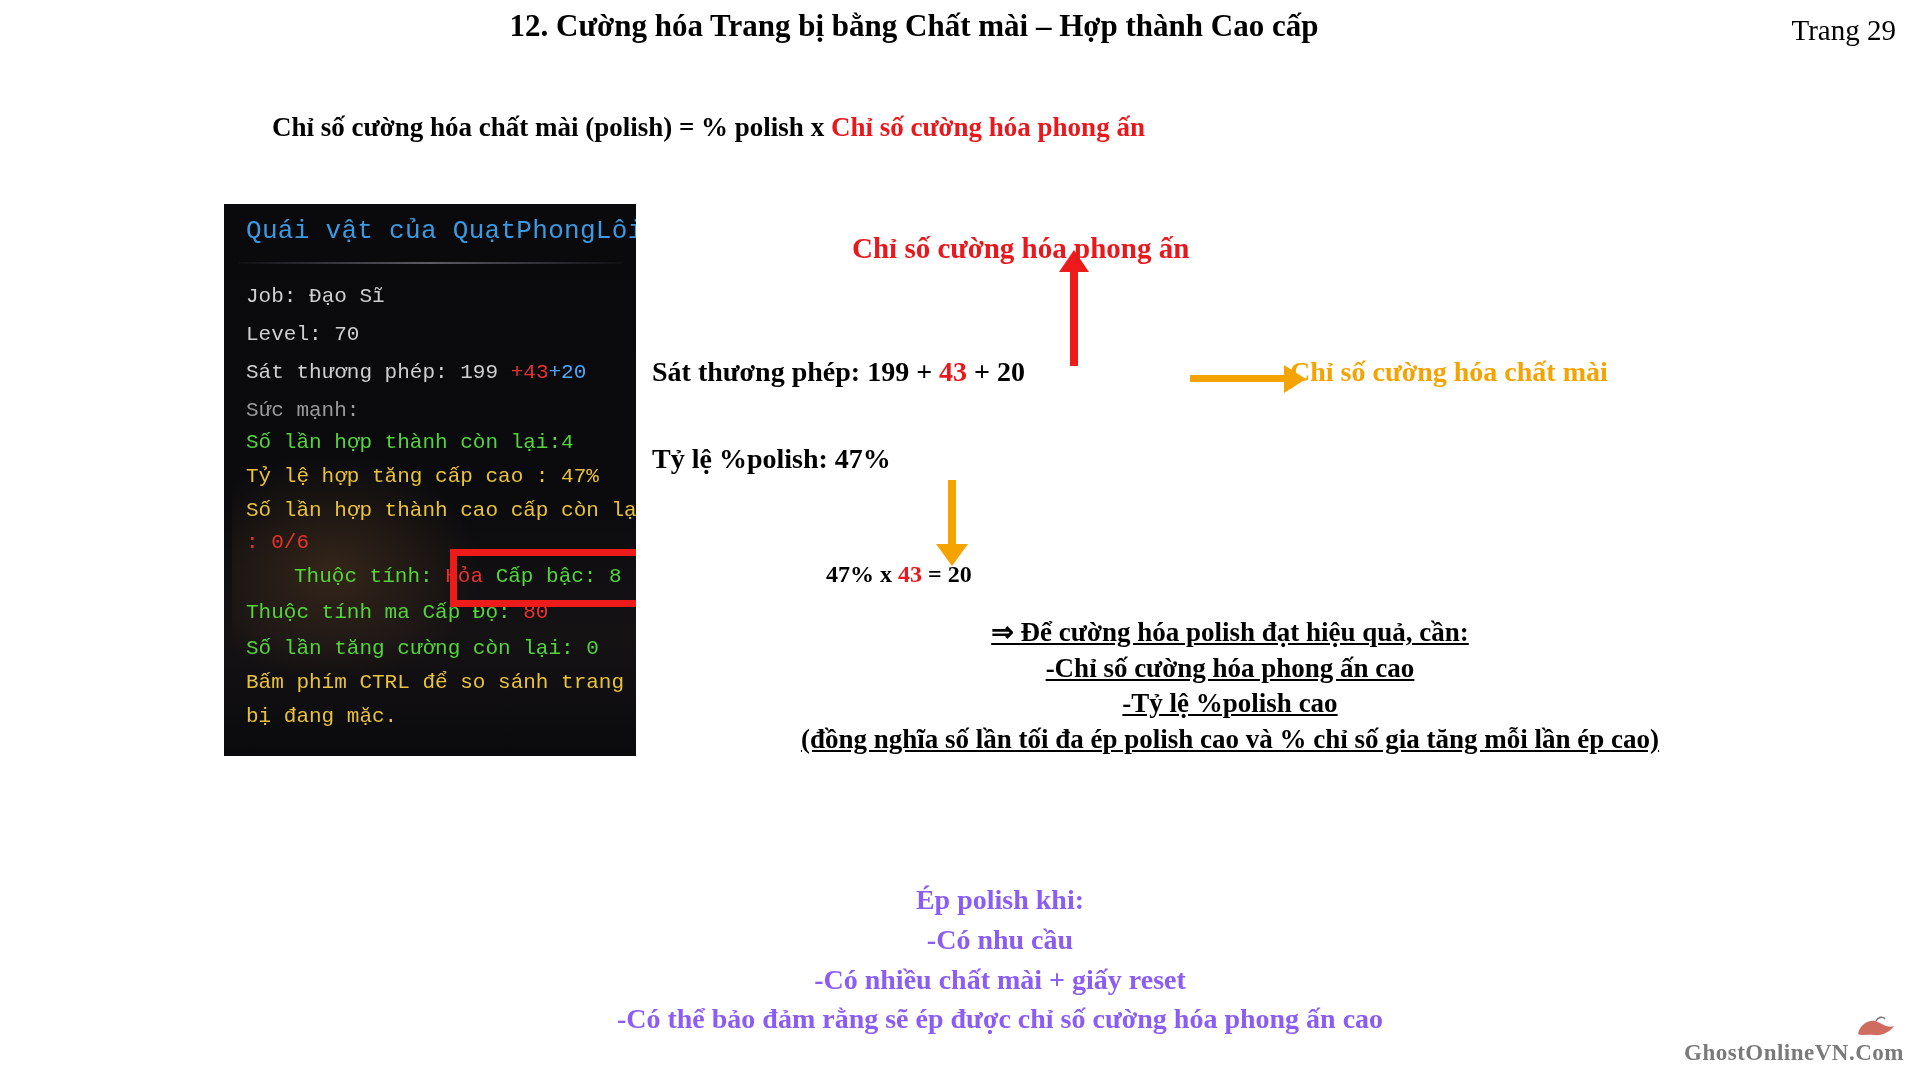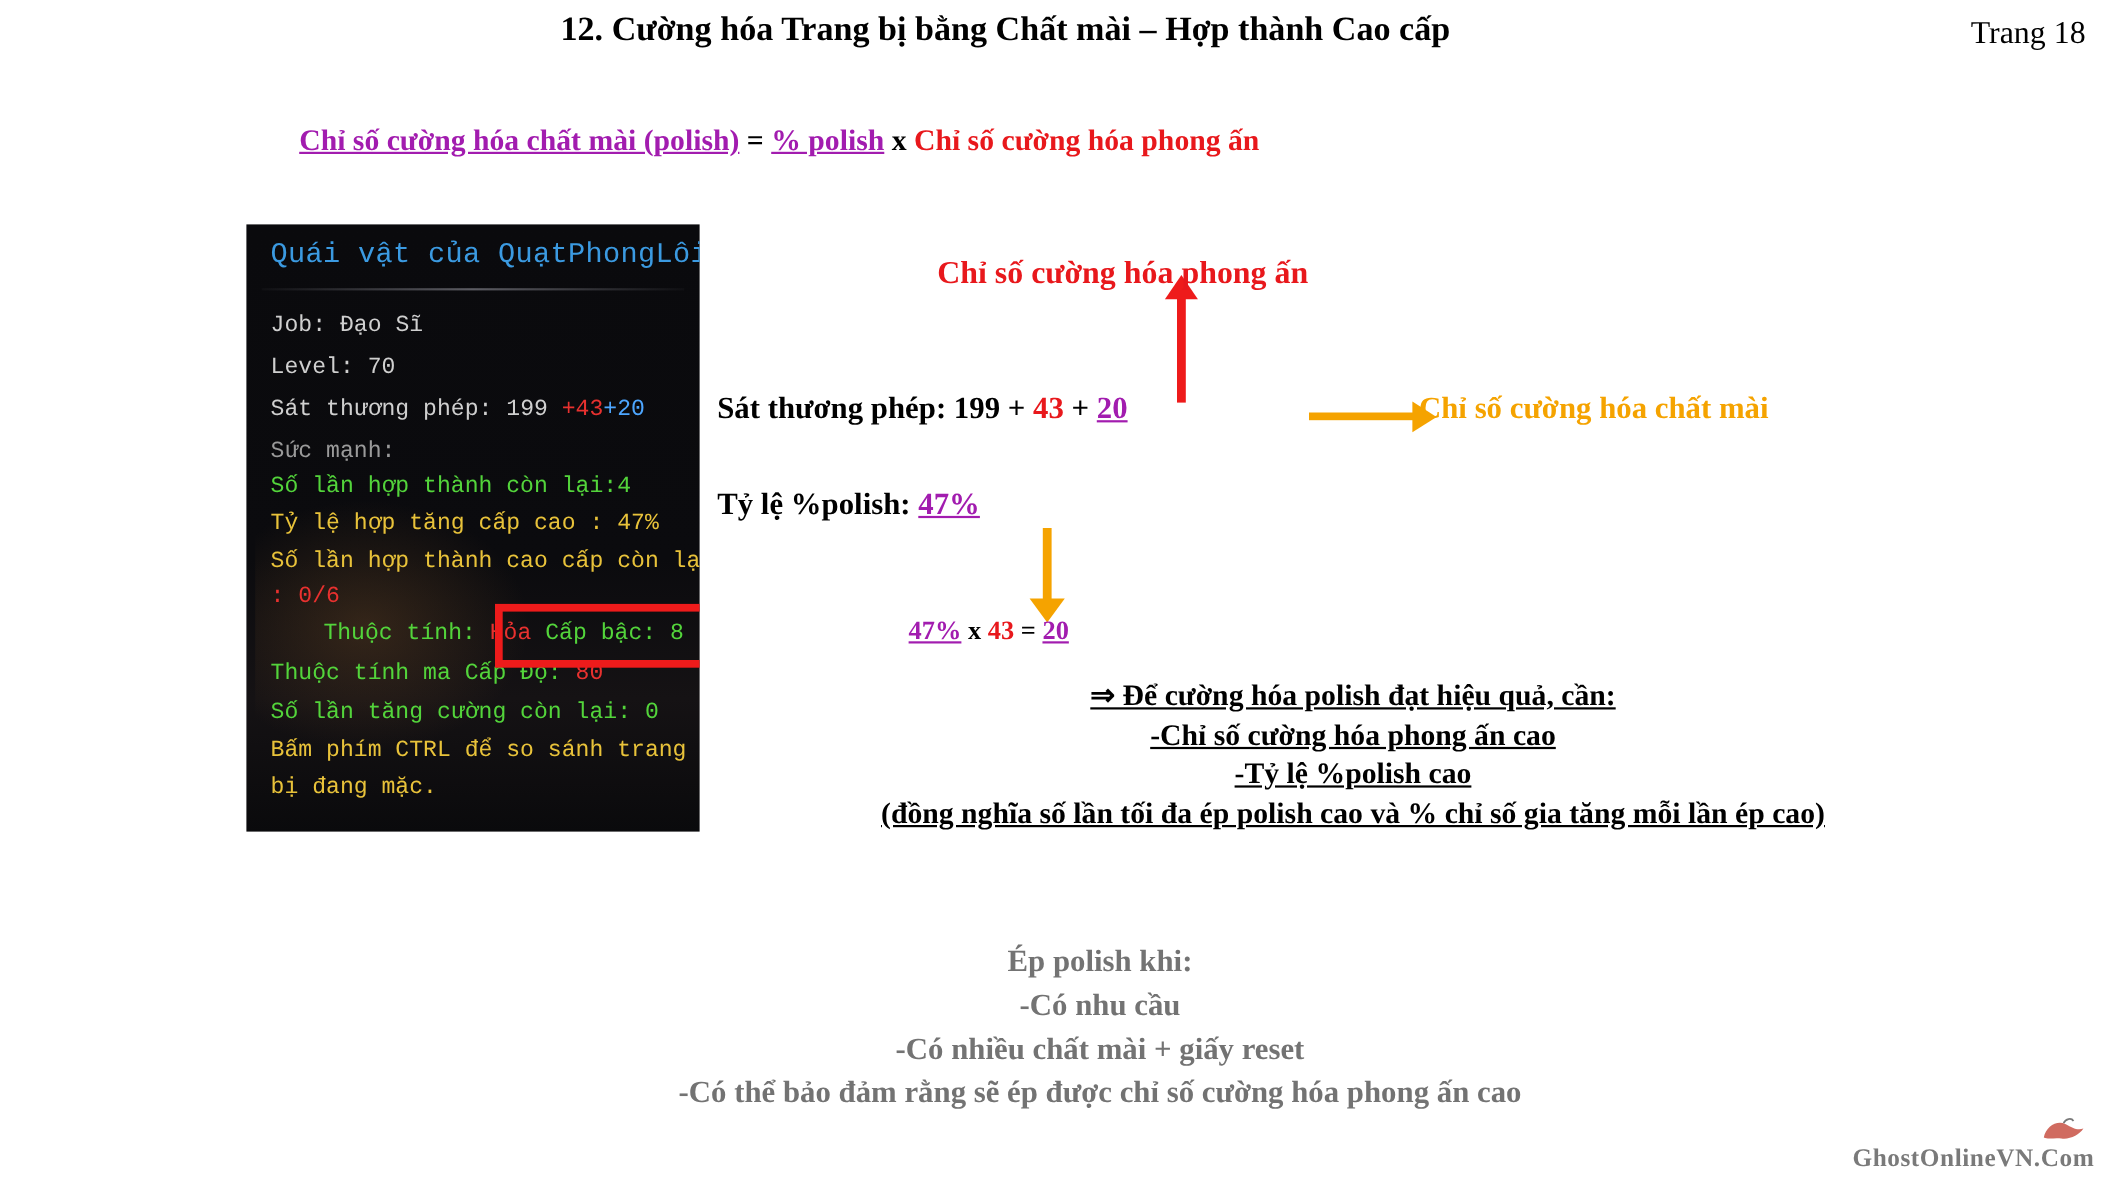--- a/index.html
+++ b/index.html
@@ -39,21 +39,21 @@
   }
 
   
   .formula {
     position: absolute;
     top: 112px; left: 272px;
     font-size: 27px;
     font-weight: bold;
     white-space: nowrap;
   }
-  .orange { color: #a21caf; text-decoration: underline; }
+  .orange { color: #000000; }
   .black  { color: #000000; }
   .red    { color: #e8181c; }
 
   
   .tooltip {
     position: absolute;
     left: 224px; top: 204px;
     width: 412px; height: 552px;
     background: #07070a;
     background: linear-gradient(180deg,#0a0a0d 0%, #0b0b0e 55%, #151214 78%, #0a0a0c 100%);
@@ -156,26 +156,26 @@
     text-align: center;
     font-size: 27px;
     font-weight: bold;
     color: #000000;
     line-height: 1.32;
     text-decoration: underline;
   }
   .conclusion .l1 { text-align: center; }
   .note-block {
     position: absolute;
-    left: 200px; top: 855px;
+    left: 200px; top: 880px;
     width: 1600px;
     text-align: center;
     font-size: 28px;
     font-weight: bold;
-    color: #737373;
+    color: #8b5cf6;
     line-height: 1.42;
   }
 
   
   .arrow-up {
     position: absolute;
     left: 1070px; top: 270px;
     width: 8px; height: 96px;
     background: #ee1b1b;
   }
@@ -236,21 +236,21 @@
   }
 </style>
 </head>
 <body>
 
 <div id="page">
 
   <div class="header">
     <div class="header-title">12. Cường hóa Trang bị bằng Chất mài – Hợp thành Cao cấp</div>
   </div>
-  <div class="page-number">Trang 18</div>
+  <div class="page-number">Trang 29</div>
 
   <div class="formula">
     <span class="orange">Chỉ số cường hóa chất mài (polish)</span><span class="black"> = </span><span class="orange">% polish</span><span class="black"> x </span><span class="red">Chỉ số cường hóa phong ấn</span>
   </div>
 
   <div class="tooltip">
     <div class="glow"></div>
     <div class="tt-title">Quái vật của QuạtPhongLôi</div>
     <div class="tt-divider"></div>
 

